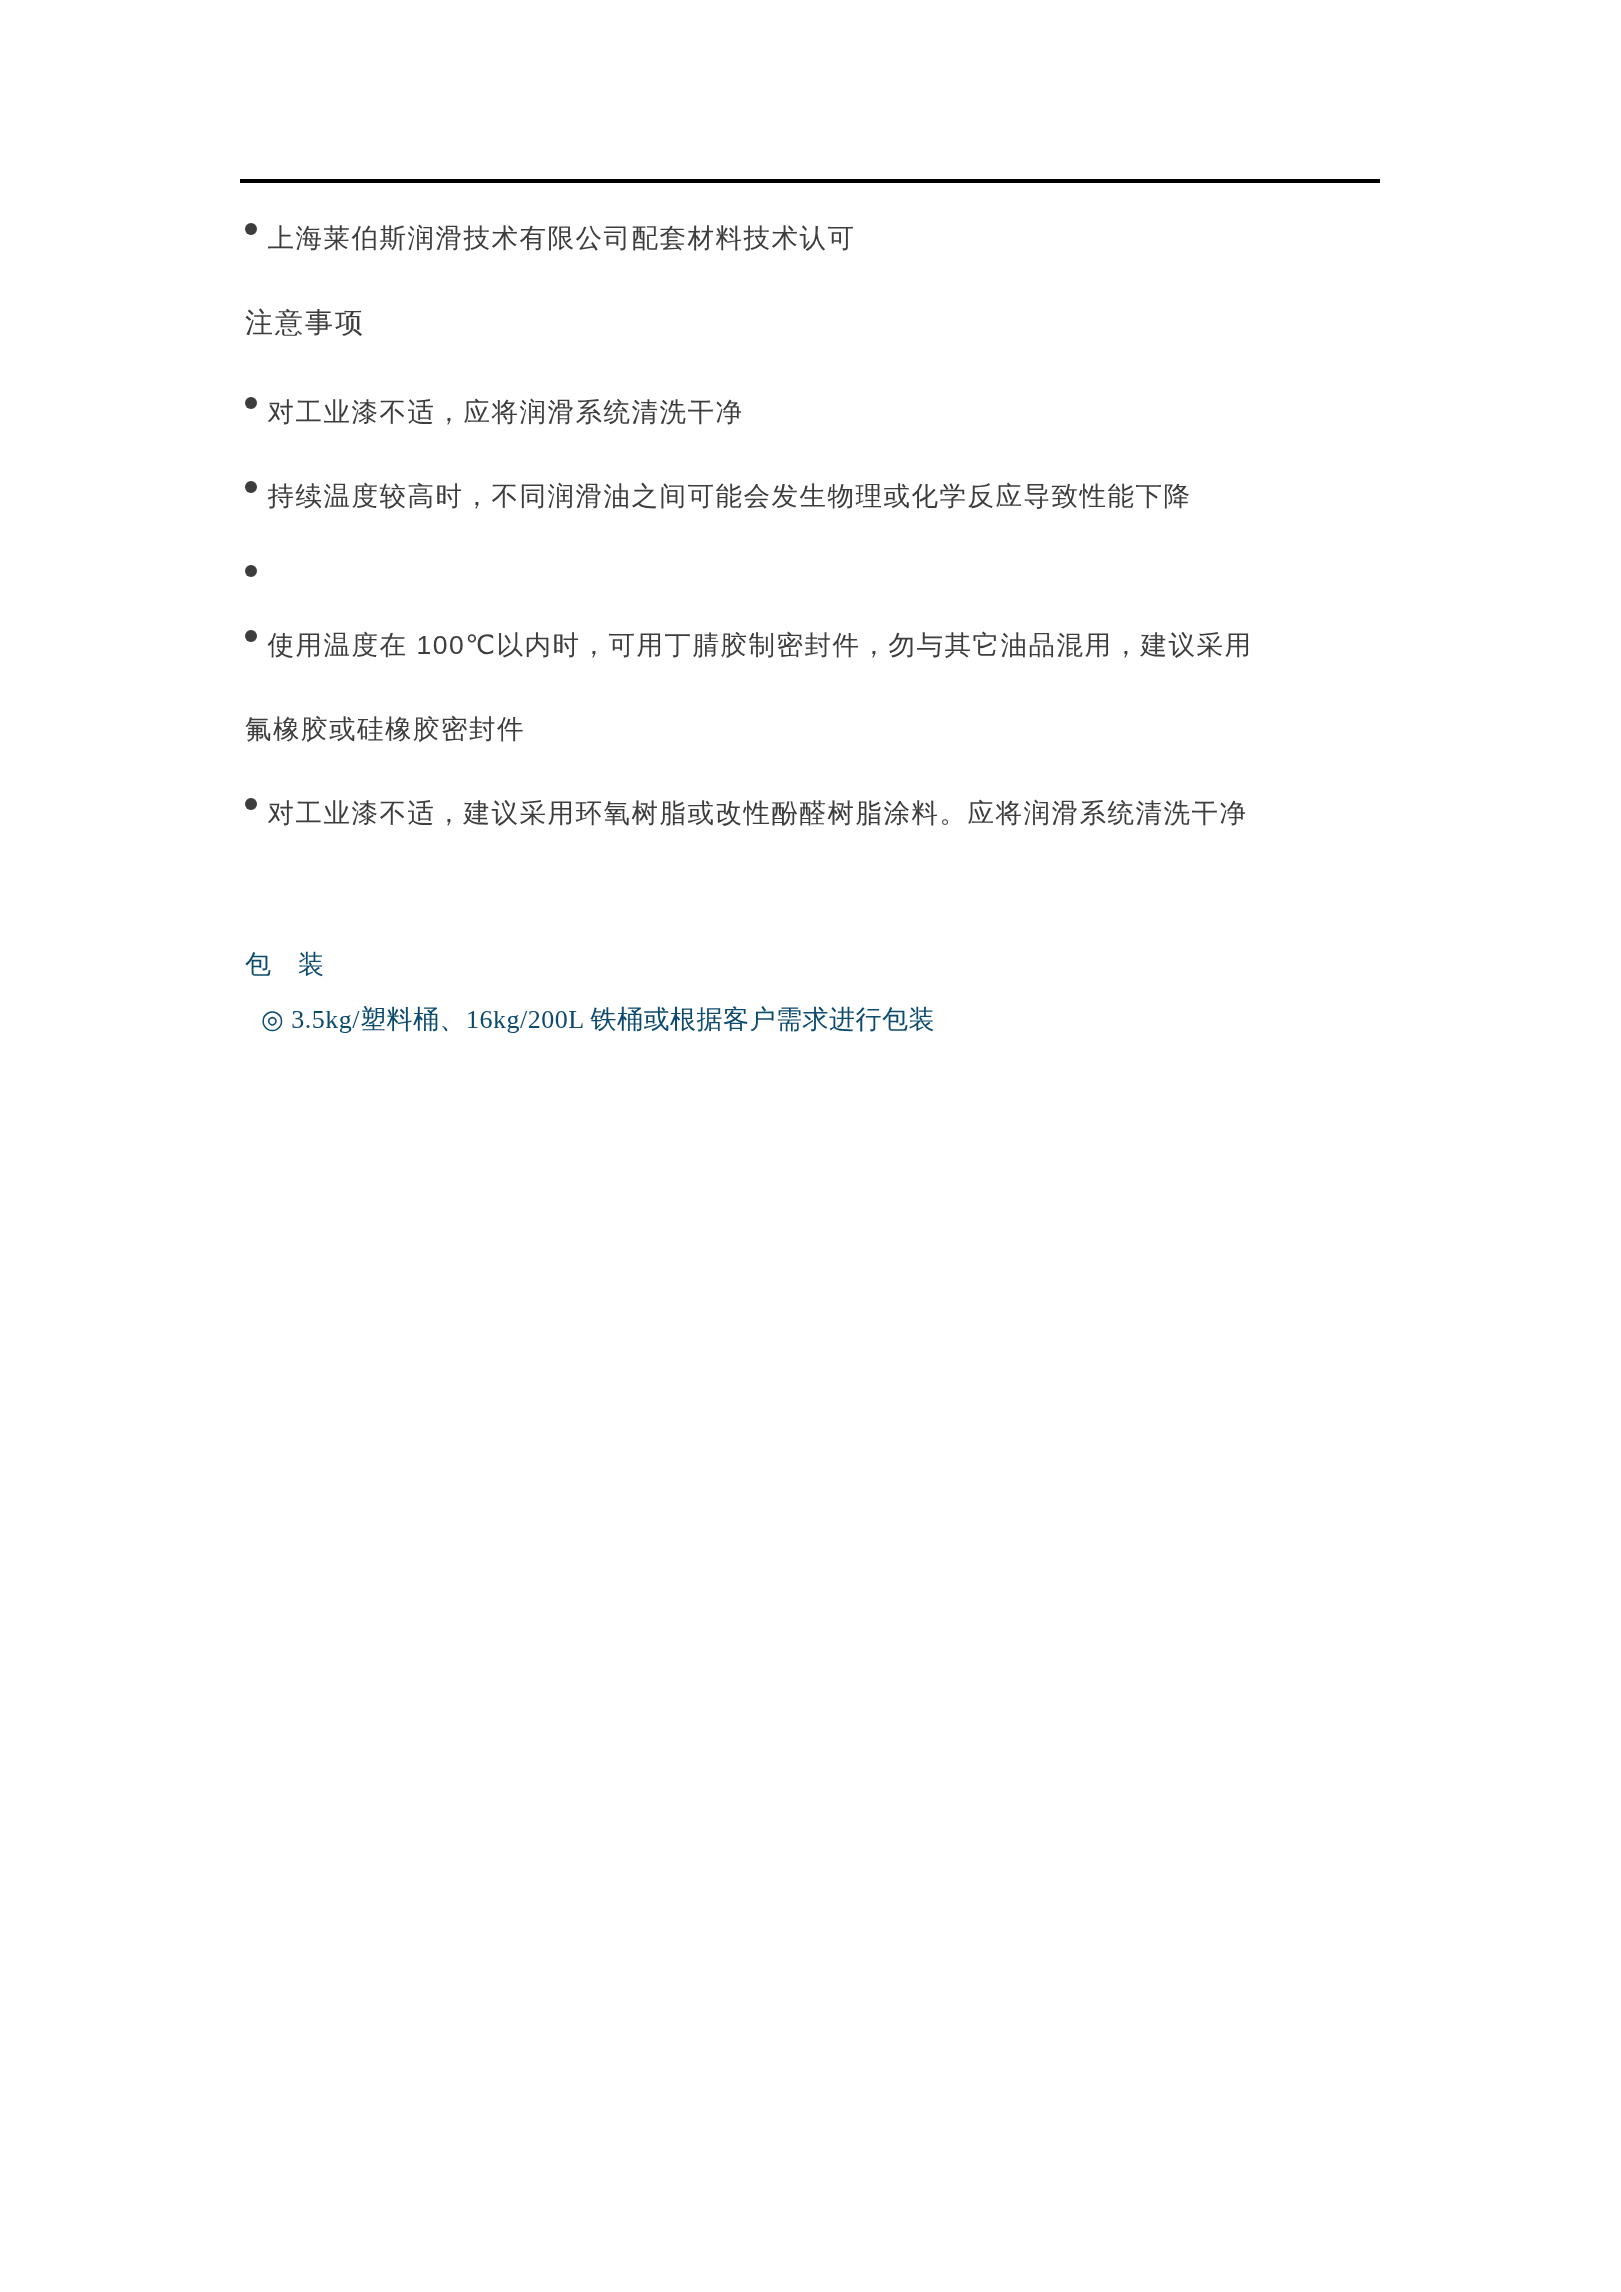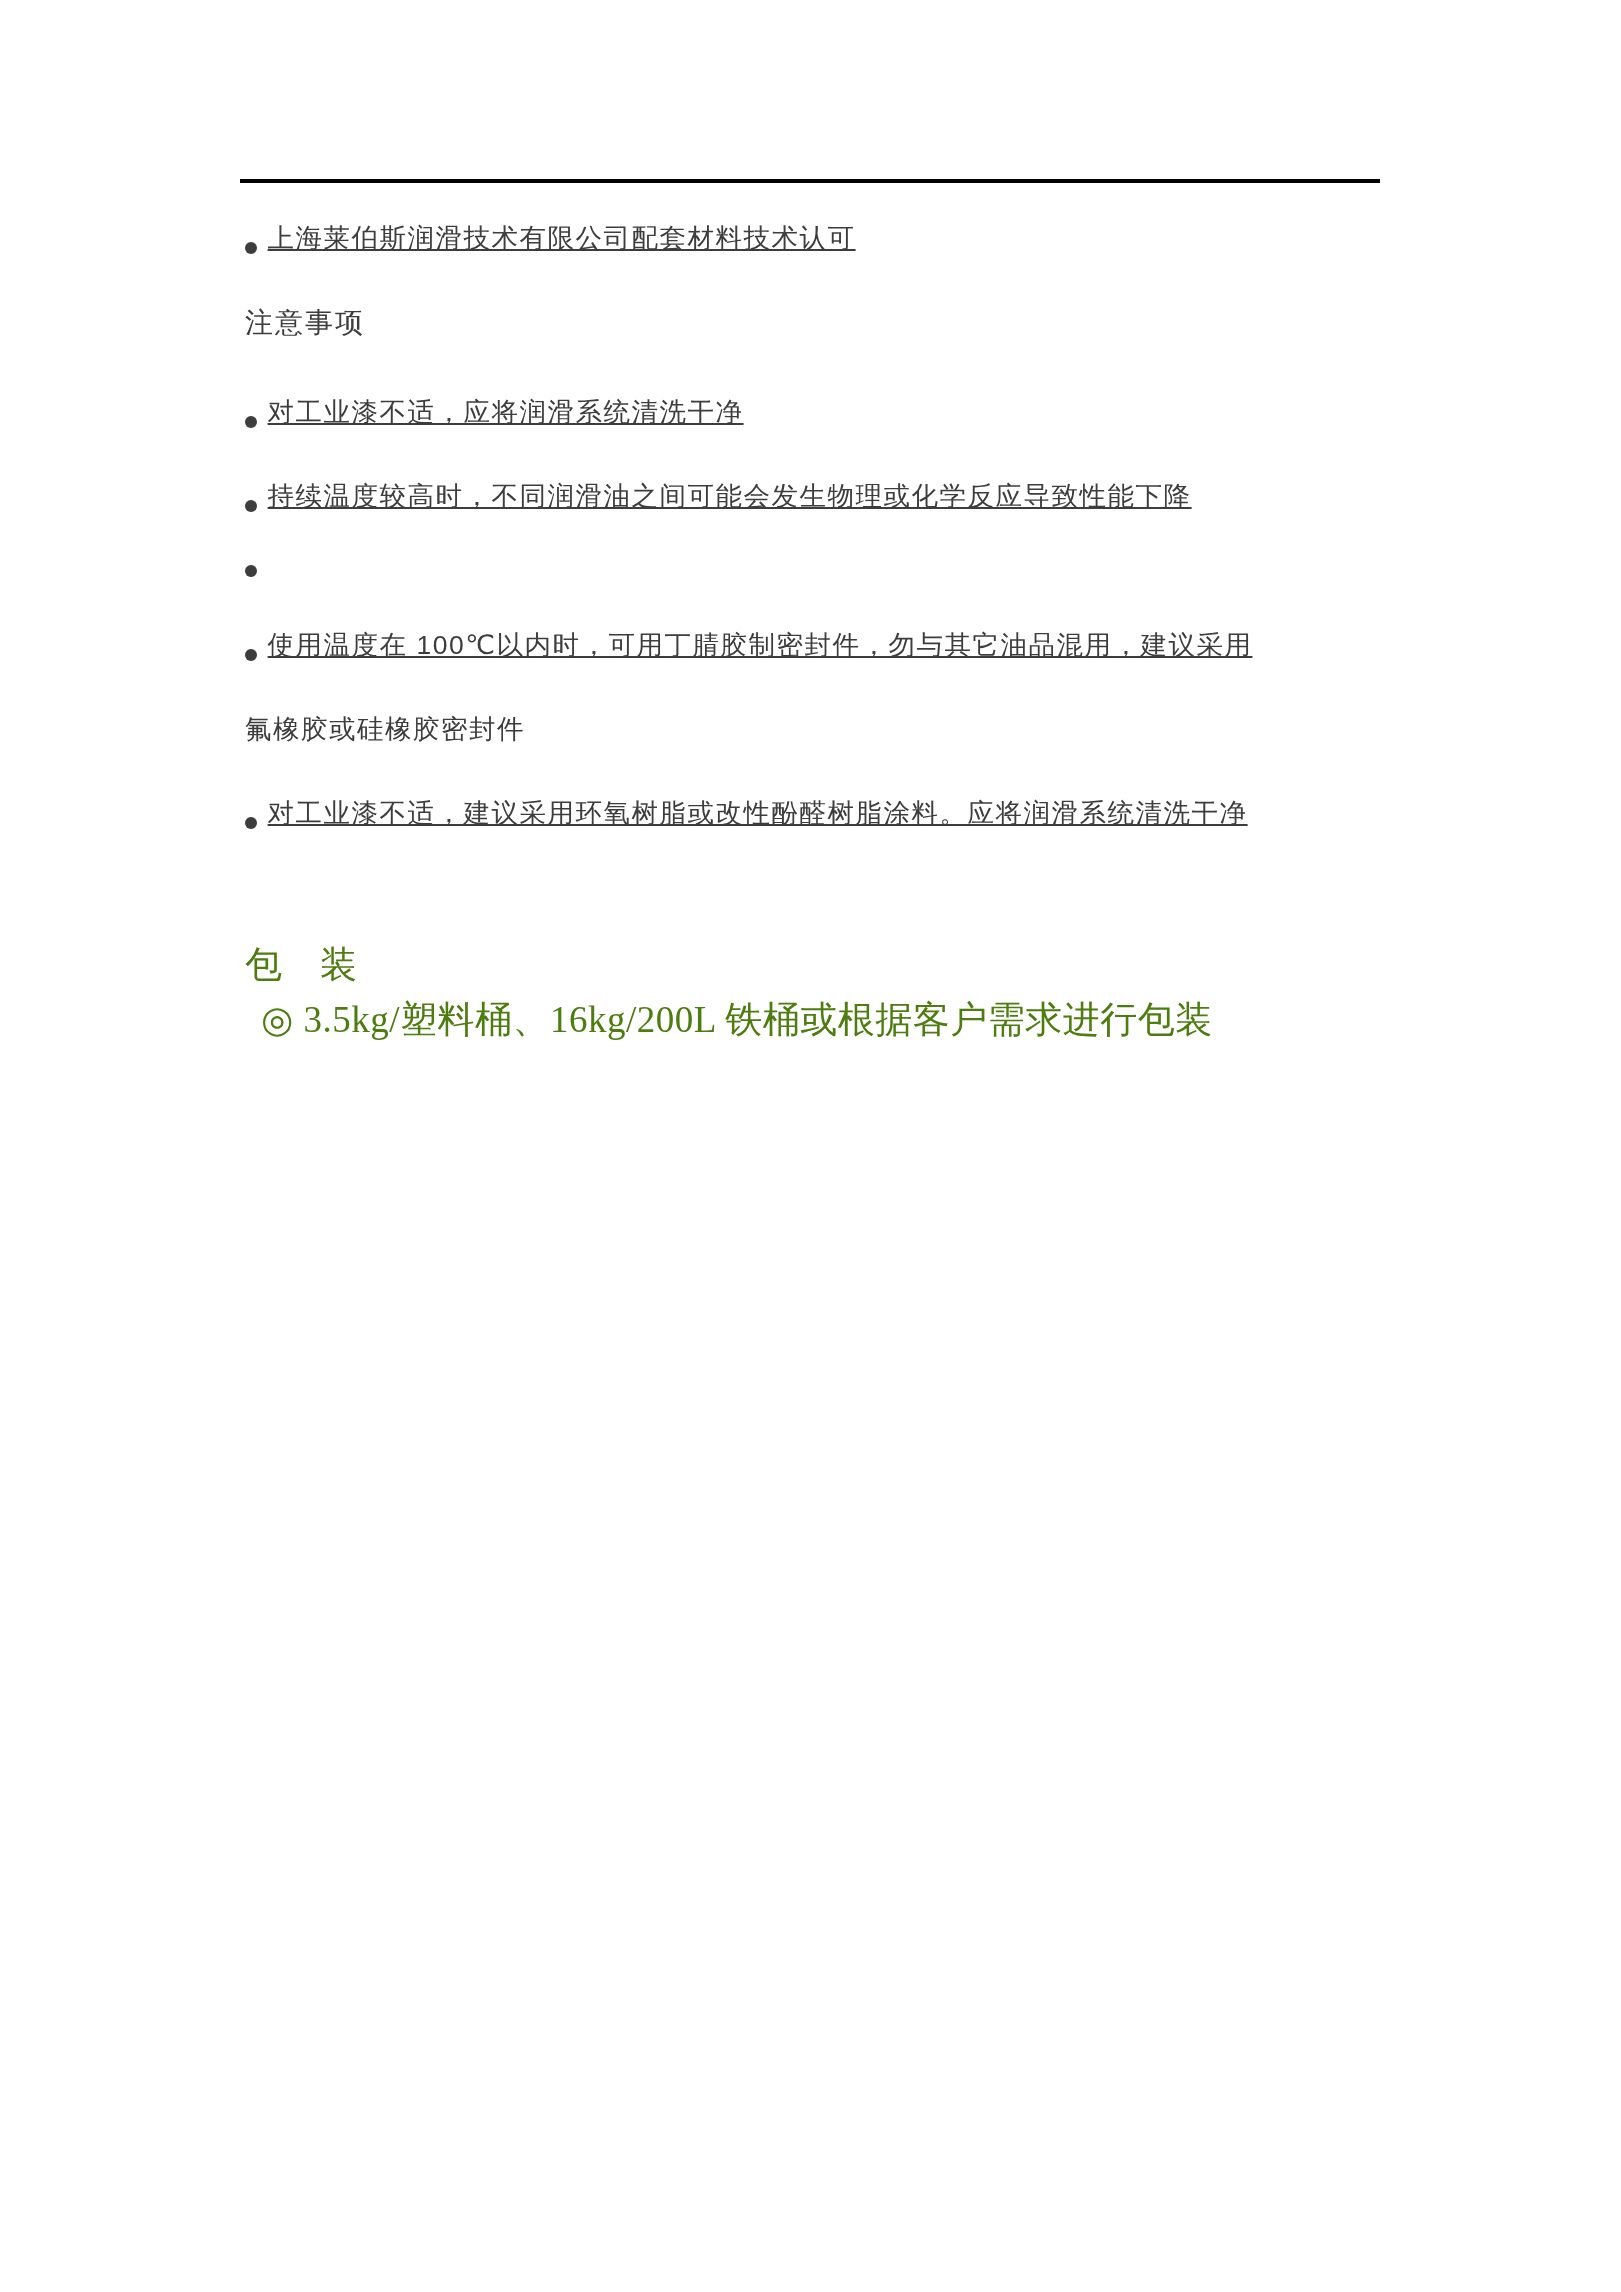--- a/index.html
+++ b/index.html
@@ -25,26 +25,25 @@
   }
   .content {
     position: absolute;
     left: 245px;
     top: 223px;
     width: 1186px;
     color: #3d3d3d;
   }
   .bullet-line {
     display: flex;
-    align-items: flex-end;
+    align-items: flex-start;
     font-size: 26.5px;
     line-height: 31px;
     letter-spacing: 1.5px;
     margin: 0 0 53px 0;
-    text-decoration: underline;
   }
   .dot {
     flex: 0 0 auto;
     width: 11.8px;
     height: 11.8px;
     border-radius: 50%;
     background: #3d3d3d;
     margin-right: 10.8px;
   }
   .section-heading {
@@ -55,22 +54,22 @@
   }
   .plain-line {
     font-size: 26.5px;
     line-height: 31px;
     letter-spacing: 1.5px;
     margin: 0 0 53px 0;
   }
   .packaging {
     margin-top: 116px;
     font-family: "Liberation Serif", "DejaVu Serif", serif;
-    color: #4d7c0f;
-    font-size: 37px;
+    color: #0c4a6e;
+    font-size: 26px;
     line-height: 39px;
     letter-spacing: 0.5px;
   }
   .packaging-heading {
     margin: 0;
   }
   .packaging-detail {
     margin: 16px;
   }
 </style>

